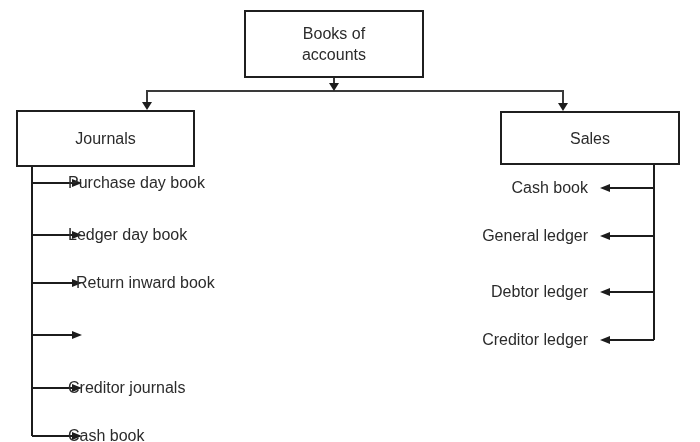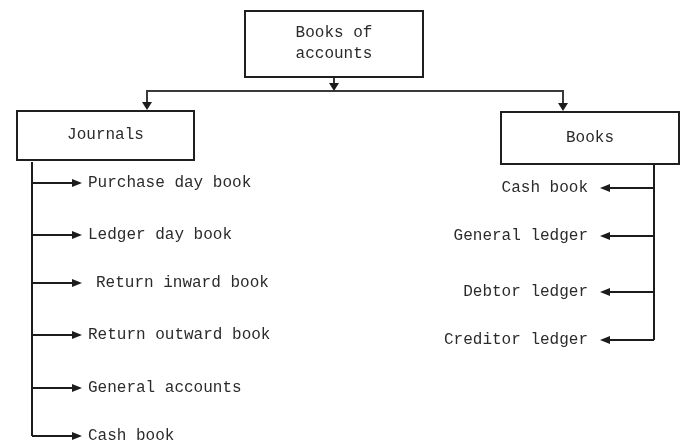--- a/index.html
+++ b/index.html
@@ -5,21 +5,21 @@
   html, body {
     margin: 0;
     padding: 0;
     background: #ffffff;
   }
   .canvas {
     position: relative;
     width: 700px;
     height: 442px;
     background: #ffffff;
-    font-family: Liberation Mono, monospace;
+    font-family: Liberation Sans, sans-serif;
     color: #2b2b2b;
     overflow: hidden;
   }
   .connector-layer {
     position: absolute;
     left: 0;
     top: 0;
     width: 700px;
     height: 442px;
   }
@@ -33,32 +33,32 @@
     justify-content: center;
     text-align: center;
     font-size: 16px;
     line-height: 21px;
   }
   .node-box .inner {
     display: inline-block;
   }
   #root-box   { left: 244px; top: 10px;  width: 180px; height: 68px; }
   #root-box .inner { width: 110px; }
-  #journals-box { left: 16px;  top: 110px; width: 179px; height: 51px; }
+  #journals-box { left: 16px;  top: 110px; width: 179px; height: 57px; }
   #ledger-box   { left: 500px; top: 111px; width: 180px; height: 54px; }
 
   .leaf-label {
     position: absolute;
     font-size: 16px;
     line-height: 20px;
     height: 20px;
     white-space: nowrap;
     color: #2b2b2b;
   }
-  .leaf-left  { left: 88px; }
+  .leaf-left  { left: 68px; }
   .leaf-right { right: 112px; text-align: right; }
 
   #jl-0 { top: 173px; }
   #jl-1 { top: 225px; }
   #jl-2 { top: 273px; margin-left: 8px; }
   #jl-3 { top: 325px; }
   #jl-4 { top: 378px; }
   #jl-5 { top: 426px; }
 
   #ll-0 { top: 178px; }
@@ -119,28 +119,27 @@
 
   <div class="node-box" id="root-box">
     <span class="inner">Books of accounts</span>
   </div>
 
   <div class="node-box" id="journals-box">
     <span class="inner">Journals</span>
   </div>
 
   <div class="node-box" id="ledger-box">
-    <span class="inner">Books</span>
+    <span class="inner">Sales</span>
   </div>
 
   <div class="leaf-label leaf-left" id="jl-0">Purchase day book</div>
   <div class="leaf-label leaf-left" id="jl-1">Ledger day book</div>
   <div class="leaf-label leaf-left" id="jl-2">Return inward book</div>
-  <div class="leaf-label leaf-left" id="jl-3">Return outward book</div>
-  <div class="leaf-label leaf-left" id="jl-4">General accounts</div>
+  <div class="leaf-label leaf-left" id="jl-4">Creditor journals</div>
   <div class="leaf-label leaf-left" id="jl-5">Cash book</div>
 
   <div class="leaf-label leaf-right" id="ll-0">Cash book</div>
   <div class="leaf-label leaf-right" id="ll-1">General ledger</div>
   <div class="leaf-label leaf-right" id="ll-2">Debtor ledger</div>
   <div class="leaf-label leaf-right" id="ll-3">Creditor ledger</div>
 
 </div>
 
 </body></html>

